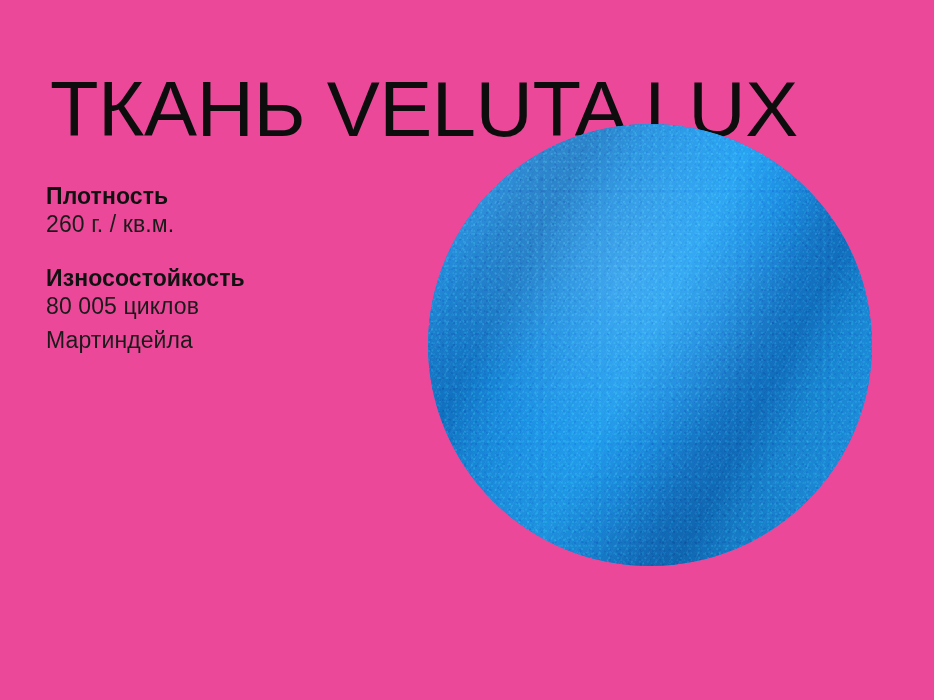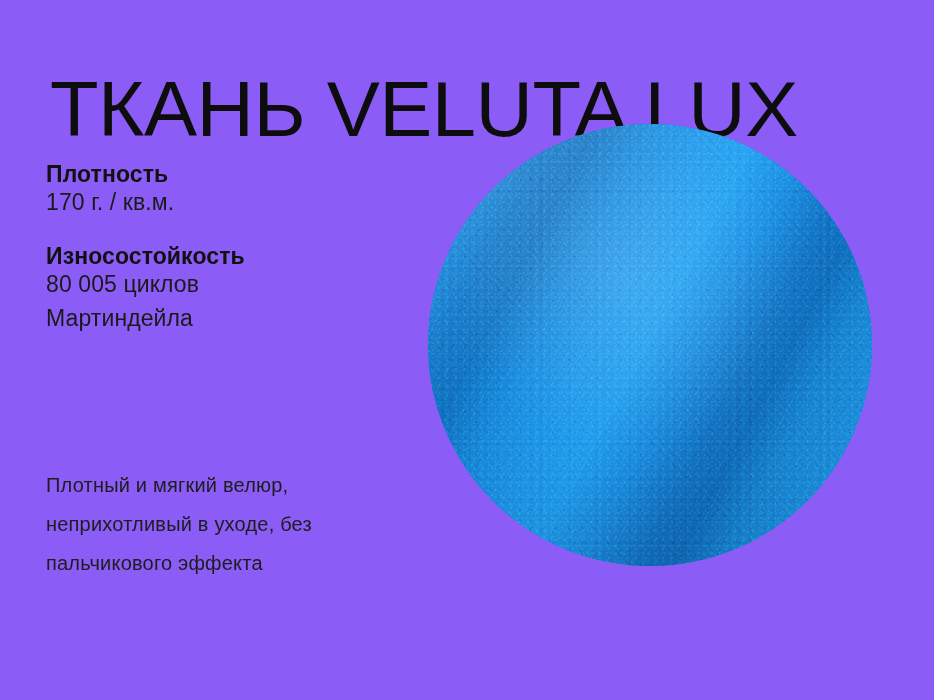--- a/index.html
+++ b/index.html
@@ -11,21 +11,21 @@
 
   body {
     font-family: "Liberation Sans", "DejaVu Sans", sans-serif;
     -webkit-font-smoothing: antialiased;
   }
 
   .slide {
     position: relative;
     width: 934px;
     height: 700px;
-    background: #8b5cf6;
+    background: #ec4899;
     overflow: hidden;
   }
 
   
   .title {
     position: absolute;
     left: 50px;
     top: 16px;
     width: 860px;
     font-size: 78px;
@@ -35,21 +35,21 @@
     color: #0d0d0d;
     white-space: nowrap;
     transform: scaleX(1.02);
     transform-origin: left top;
   }
 
   
   .specs {
     position: absolute;
     left: 46px;
-    top: 160px;
+    top: 182px;
     width: 370px;
   }
 
   .spec-block {
     margin-bottom: 26px;
   }
 
   .spec-block:last-of-type {
     margin-bottom: 12px;
   }
@@ -188,33 +188,32 @@
 <body>
 
 <div class="slide">
 
   <h1 class="title">ТКАНЬ VELUTA LUX</h1>
 
   <div class="specs">
 
     <div class="spec-block">
       <div class="spec-label">Плотность</div>
-      <div class="spec-value">170 г. / кв.м.</div>
+      <div class="spec-value">260 г. / кв.м.</div>
     </div>
 
 
     <div class="spec-block">
       <div class="spec-label">Износостойкость</div>
       <div class="spec-value">80 005 циклов</div>
       <div class="spec-value loose">Мартиндейла</div>
     </div>
 
   </div>
 
-  <p class="description">Плотный и мягкий велюр, неприхотливый в уходе, без пальчикового эффекта</p>
 
   <div class="swatch">
     <div class="swatch-layer swatch-base"></div>
     <div class="swatch-layer swatch-light"></div>
     <div class="swatch-layer swatch-vignette"></div>
     <div class="swatch-layer swatch-nap"></div>
     <div class="swatch-layer swatch-texture"></div>
   </div>
 
 </div>

